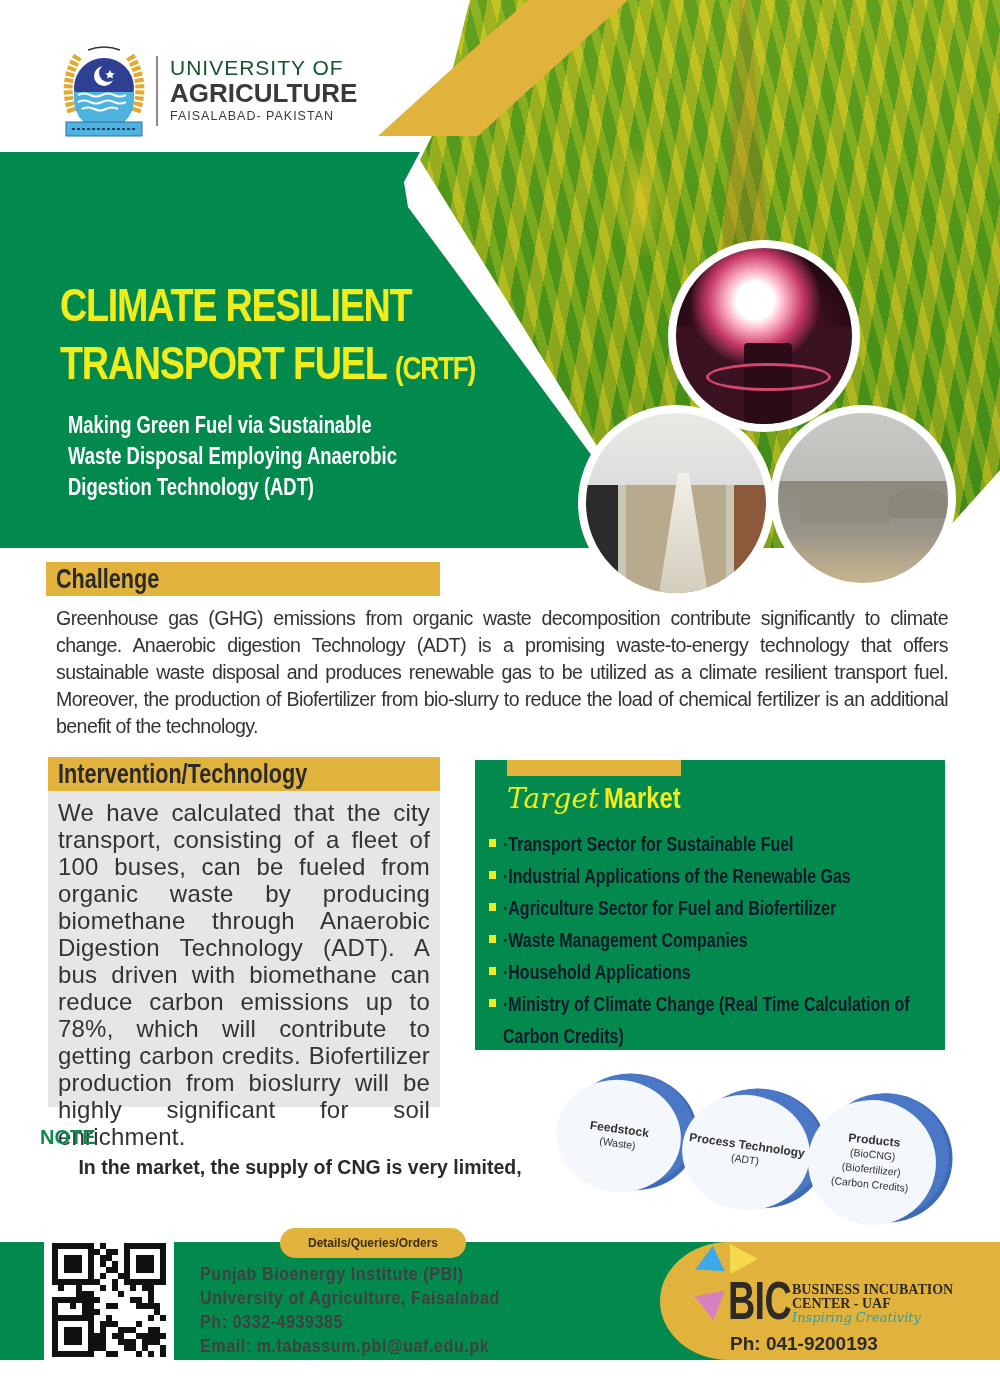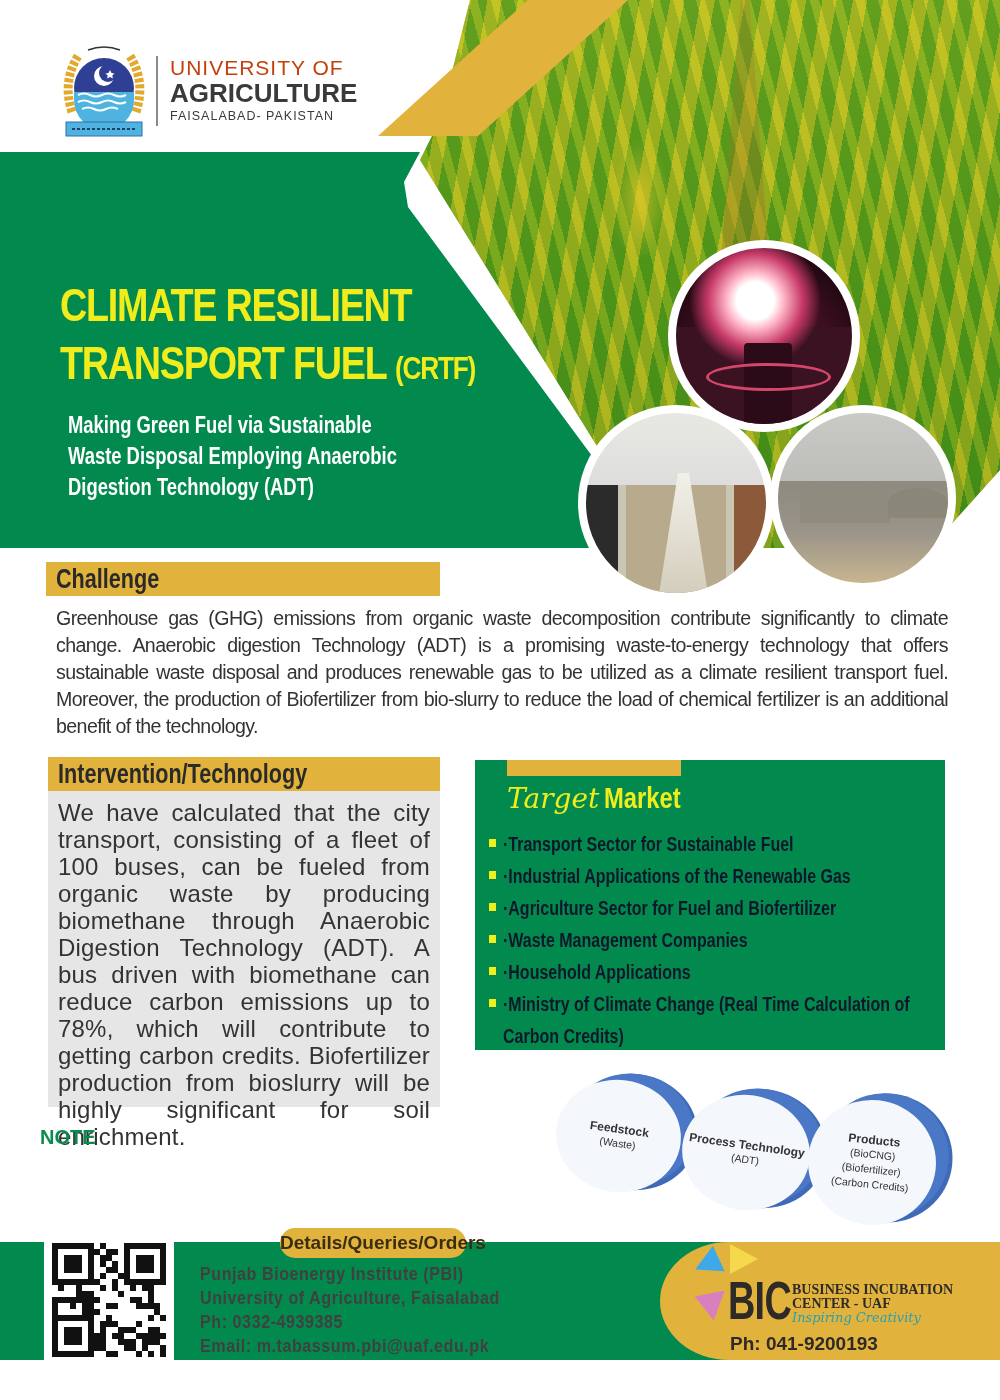--- a/index.html
+++ b/index.html
@@ -29,21 +29,21 @@
   }
   .green-panel {
     position: absolute; left: 0; top: 152px; width: 680px; height: 396px;
     background: #028a4e;
     clip-path: polygon(0 0, 420px 0, 404px 30px, 408px 55px, 660px 396px, 0 396px);
   }
 
   .logo-wrap { position: absolute; left: 58px; top: 42px; display: flex; align-items: center; }
   .logo-emblem { width: 92px; height: 98px; position: relative; }
   .logo-sep { width: 2px; height: 70px; background: #8a8a8a; margin: 0 12px 0 6px; }
-  .logo-text .l1 { font-size: 21px; color: #c2410c; letter-spacing: 1px; line-height: 22px; }
+  .logo-text .l1 { font-size: 21px; color: #14532d; letter-spacing: 1px; line-height: 22px; }
   .logo-text .l2 { font-size: 26px; font-weight: bold; color: #3a3a3a; line-height: 28px; }
   .logo-text .l3 { font-size: 12.5px; color: #3a3a3a; letter-spacing: 1px; line-height: 18px; }
 
   .hero-title {
     position: absolute; left: 60px; top: 276px; color: #f1ec1c;
     font-family: "Liberation Sans", sans-serif; font-weight: bold;
     font-size: 46px; line-height: 58px; letter-spacing: -1.5px;
     transform: scaleX(0.82); transform-origin: left top; white-space: nowrap;
   }
   .hero-title .small { font-size: 32px; }
@@ -128,21 +128,21 @@
   .note-body { position: absolute; left: 40px; top: 1154px; width: 520px; text-align: center; color: #2a2a2a; font-weight: bold; font-size: 19.5px; line-height: 27px; }
 
   
   .footer-green { position: absolute; left: 0; top: 1242px; width: 1000px; height: 118px; background: #028a4e; }
   .qr-box { position: absolute; left: 44px; top: 1235px; width: 130px; height: 130px; background: #fff; padding: 8px; }
   .qr { width: 114px; height: 114px; display: grid; grid-template-columns: repeat(19, 1fr); grid-template-rows: repeat(19, 1fr); }
   .qr i { background: #111; }
   .qr b { background: transparent; }
   .details-pill {
     position: absolute; left: 280px; top: 1228px; width: 186px; height: 30px; background: #e2b33c;
-    border-radius: 15px; text-align: center; color: #3a2d10; font-weight: bold; font-size: 19px; line-height: 30px;
+    border-radius: 15px; text-align: center; color: #3a2d10; font-weight: bold; font-size: 12px; line-height: 30px;
   }
   .contact { position: absolute; left: 200px; top: 1262px; color: #404040; font-size: 17.5px; line-height: 24px; font-weight: bold; letter-spacing: 0.6px; }
   .contact div { transform: scaleX(0.92); transform-origin: left center; white-space: nowrap; }
 
   .bic-panel {
     position: absolute; left: 660px; top: 1242px; width: 340px; height: 118px; background: #e2b33c;
     border-radius: 70px 0 0 70px / 60px 0 0 60px;
   }
   .bic-tri { position: absolute; width: 0; height: 0; }
   .bic-t1 { left: 694px; top: 1250px; border-right: 26px solid #3da9e8; border-top: 14px solid transparent; border-bottom: 14px solid transparent; transform: rotate(-25deg); }
@@ -246,20 +246,21 @@
   <div class="flow-node fn3">
     <div class="ft">Products</div>
     <div class="fs">(BioCNG)</div>
     <div class="fs">(Biofertilizer)</div>
     <div class="fs">(Carbon Credits)</div>
   </div>
 </div>
 
 <div class="note-title">NOTE</div>
 <div class="note-body">
+  <div>In the market, the supply of CNG is very limited,</div>
 </div>
 
 <div class="footer-green"></div>
 <div class="qr-box">
   <div class="qr" id="qr">
       <i></i>
       <i></i>
       <i></i>
       <i></i>
       <i></i>

